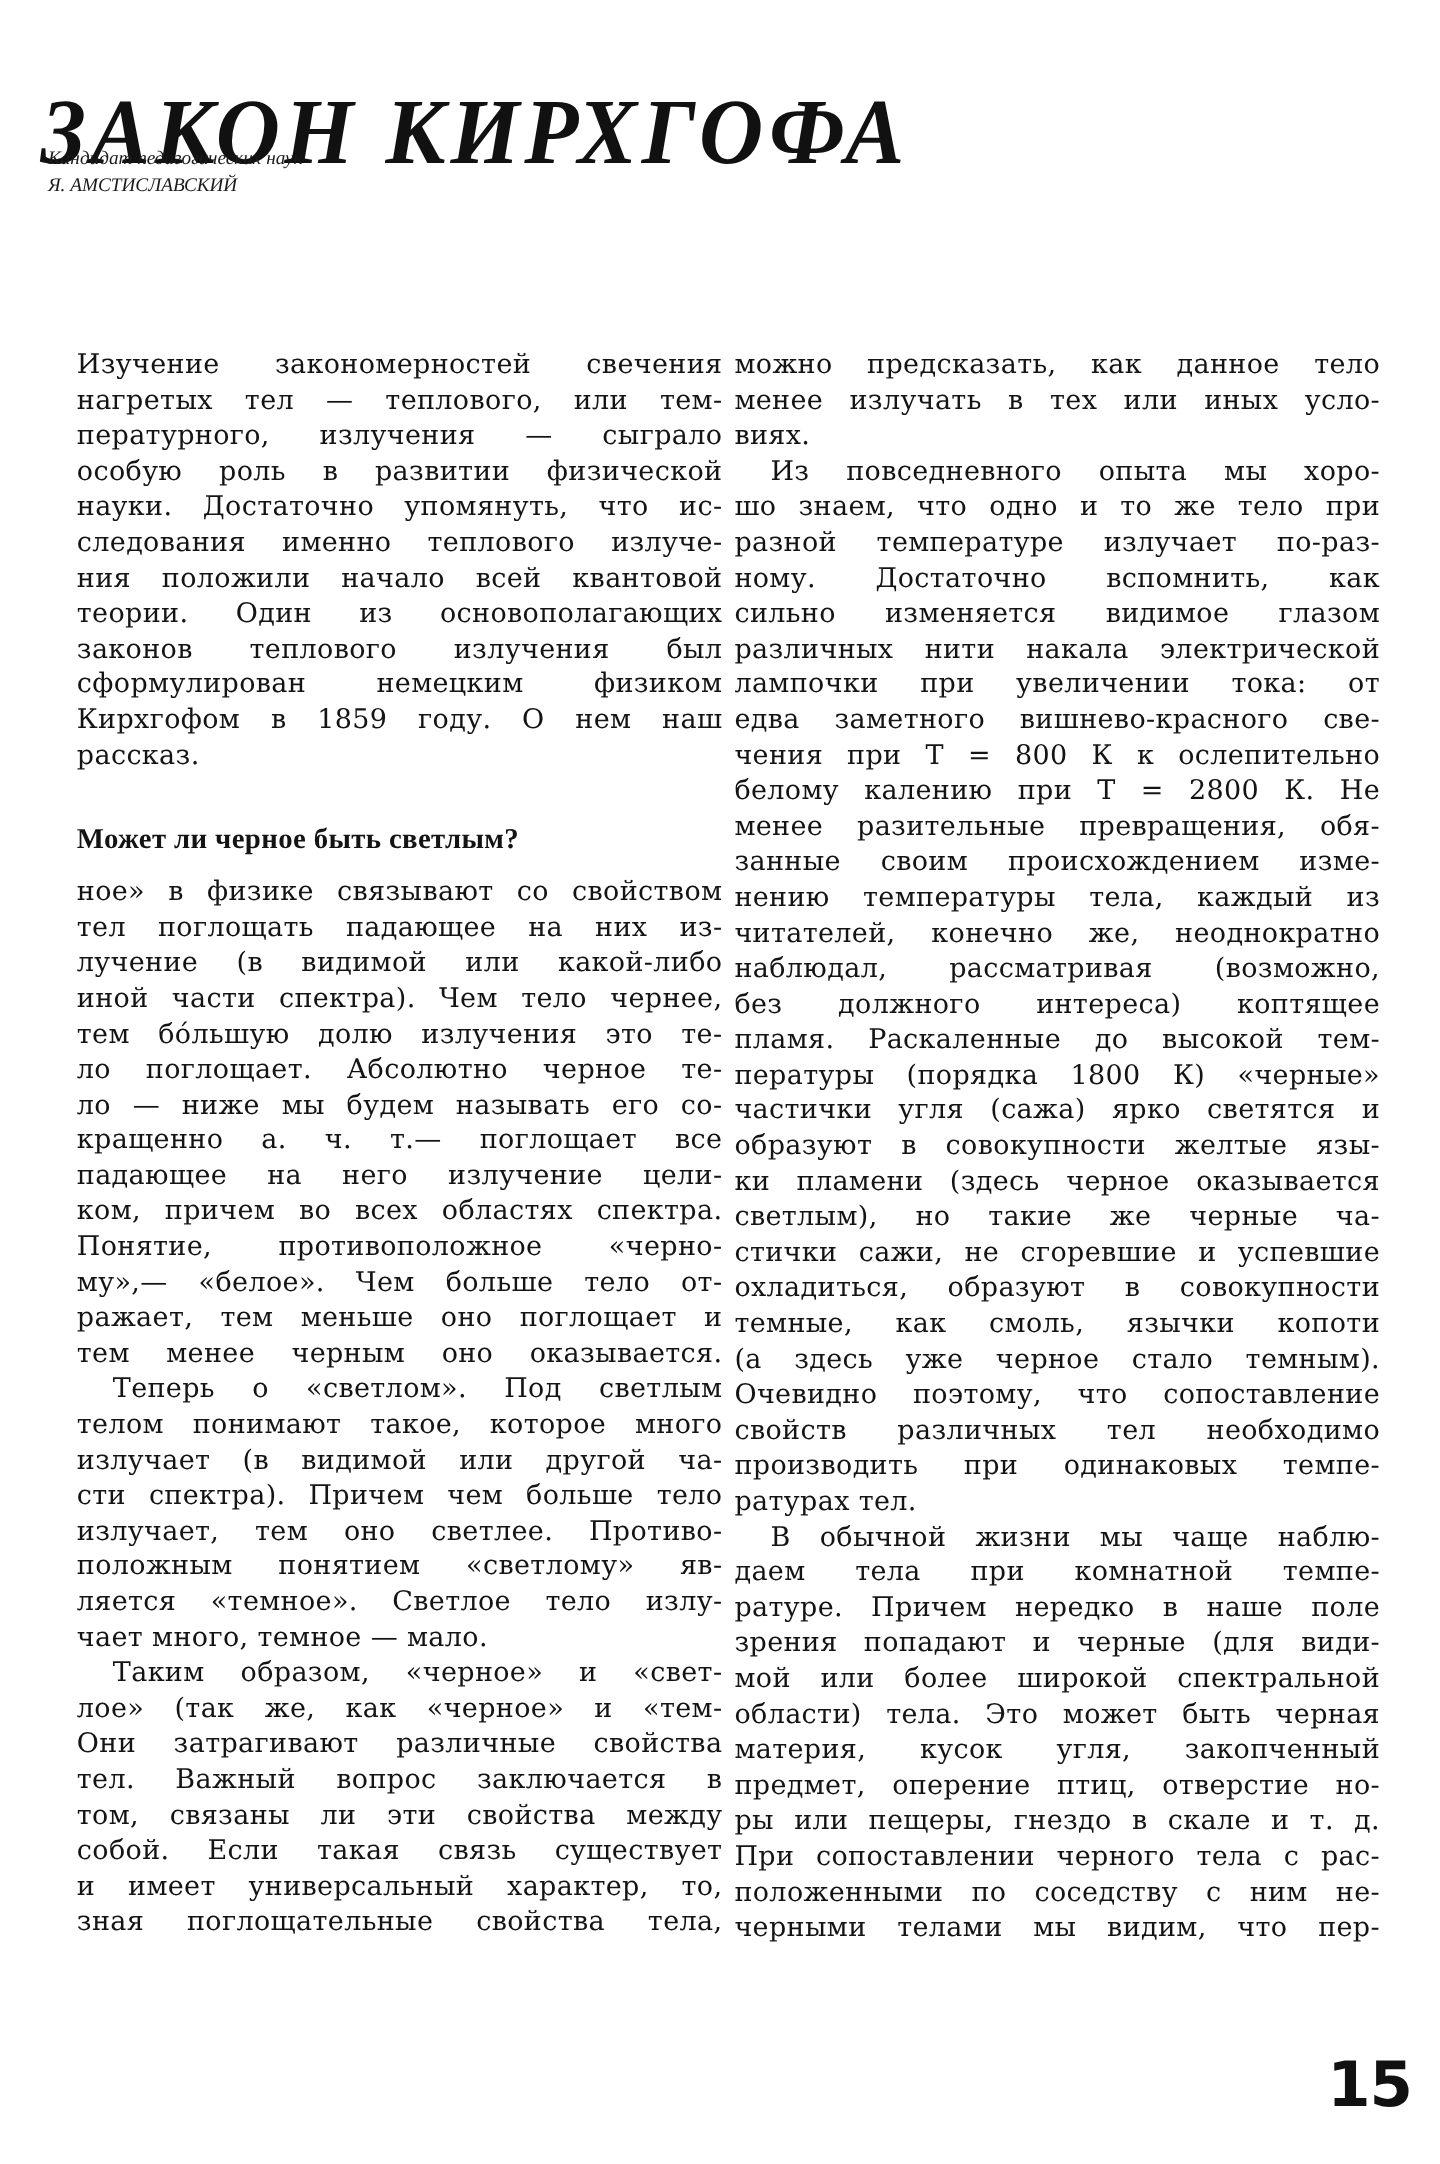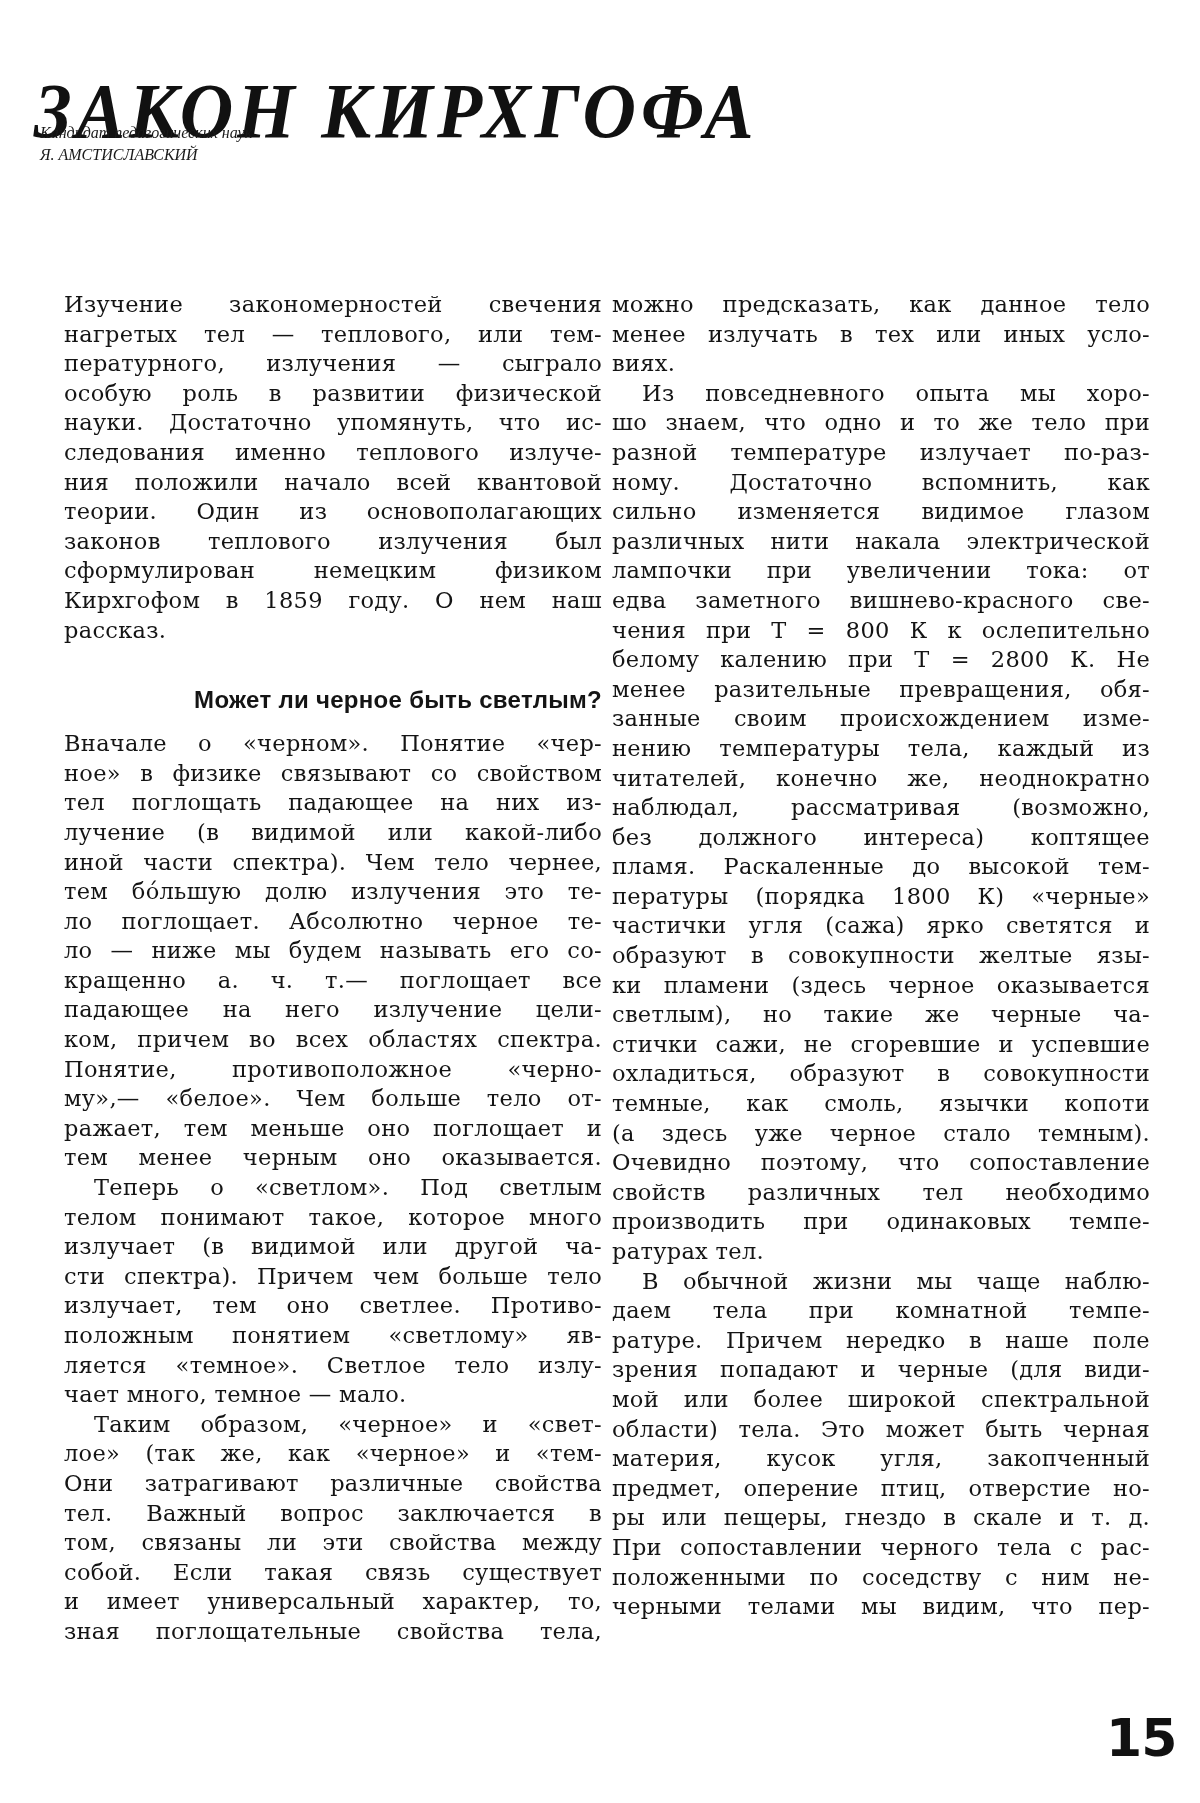--- a/index.html
+++ b/index.html
@@ -49,28 +49,27 @@
     line-height: 29.6px;
     white-space: nowrap;
     text-align: justify;
     text-align-last: justify;
     letter-spacing: 0.3px;
   }
   .line.last { text-align-last: left; }
   .line.indent { text-indent: 30px; }
   .heading {
     display: block;
-    font-family: Liberation Sans, sans-serif;
+    font-family: Liberation Serif, serif;
     font-weight: bold;
     font-size: 24px;
     line-height: 30px;
     margin-top: 40px;
     margin-bottom: 14px;
     letter-spacing: 0.3px;
-    text-align: right;
   }
   .page-number {
     position: absolute;
     left: 1106px;
     top: 1712px;
     font-family: "DejaVu Sans", "Liberation Sans", sans-serif;
     font-weight: bold;
     font-size: 52px;
     line-height: 1;
     letter-spacing: -1px;
@@ -98,21 +97,20 @@
     <span class="line">теории. Один из основополагающих</span>
     <span class="line">законов теплового излучения был</span>
     <span class="line">сформулирован немецким физиком</span>
     <span class="line">Кирхгофом в 1859 году. О нем наш</span>
     <span class="line last">рассказ.</span>
   </div>
 
   <h2 class="heading">Может ли черное быть светлым?</h2>
 
   <div>
-    <span class="line">Вначале о «черном». Понятие «чер-</span>
     <span class="line">ное» в физике связывают со свойством</span>
     <span class="line">тел поглощать падающее на них из-</span>
     <span class="line">лучение (в видимой или какой-либо</span>
     <span class="line">иной части спектра). Чем тело чернее,</span>
     <span class="line">тем бóльшую долю излучения это те-</span>
     <span class="line">ло поглощает. Абсолютно черное те-</span>
     <span class="line">ло — ниже мы будем называть его со-</span>
     <span class="line">кращенно а. ч. т.— поглощает все</span>
     <span class="line">падающее на него излучение цели-</span>
     <span class="line">ком, причем во всех областях спектра.</span>

